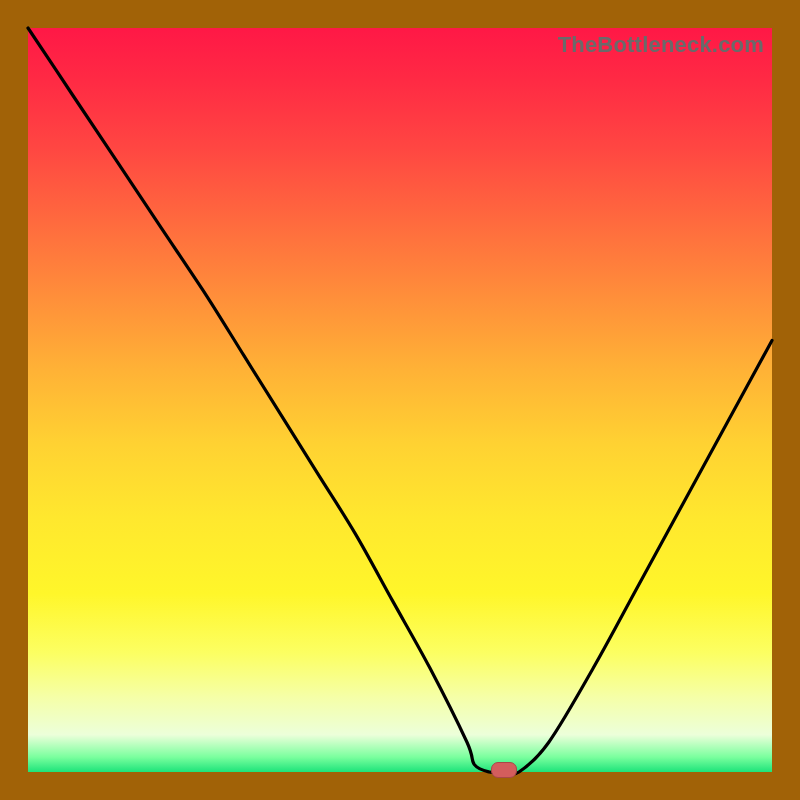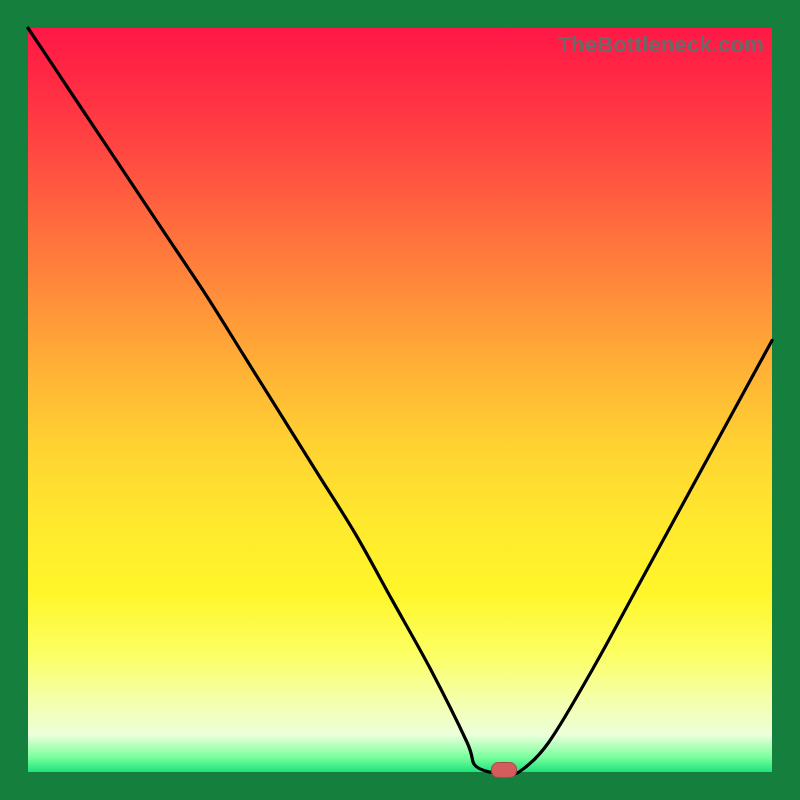--- a/index.html
+++ b/index.html
@@ -7,21 +7,21 @@
     padding: 0;
     width: 800px;
     height: 800px;
     background: #000;
     overflow: hidden;
   }
   .frame {
     position: relative;
     width: 800px;
     height: 800px;
-    background: #15803d;
+    background: #a16207;
   }
   .plot {
     position: absolute;
     left: 28px;
     top: 28px;
     width: 744px;
     height: 744px;
     background: linear-gradient(to bottom,
       #ff1846 0%,
       #ff2a44 7%,

